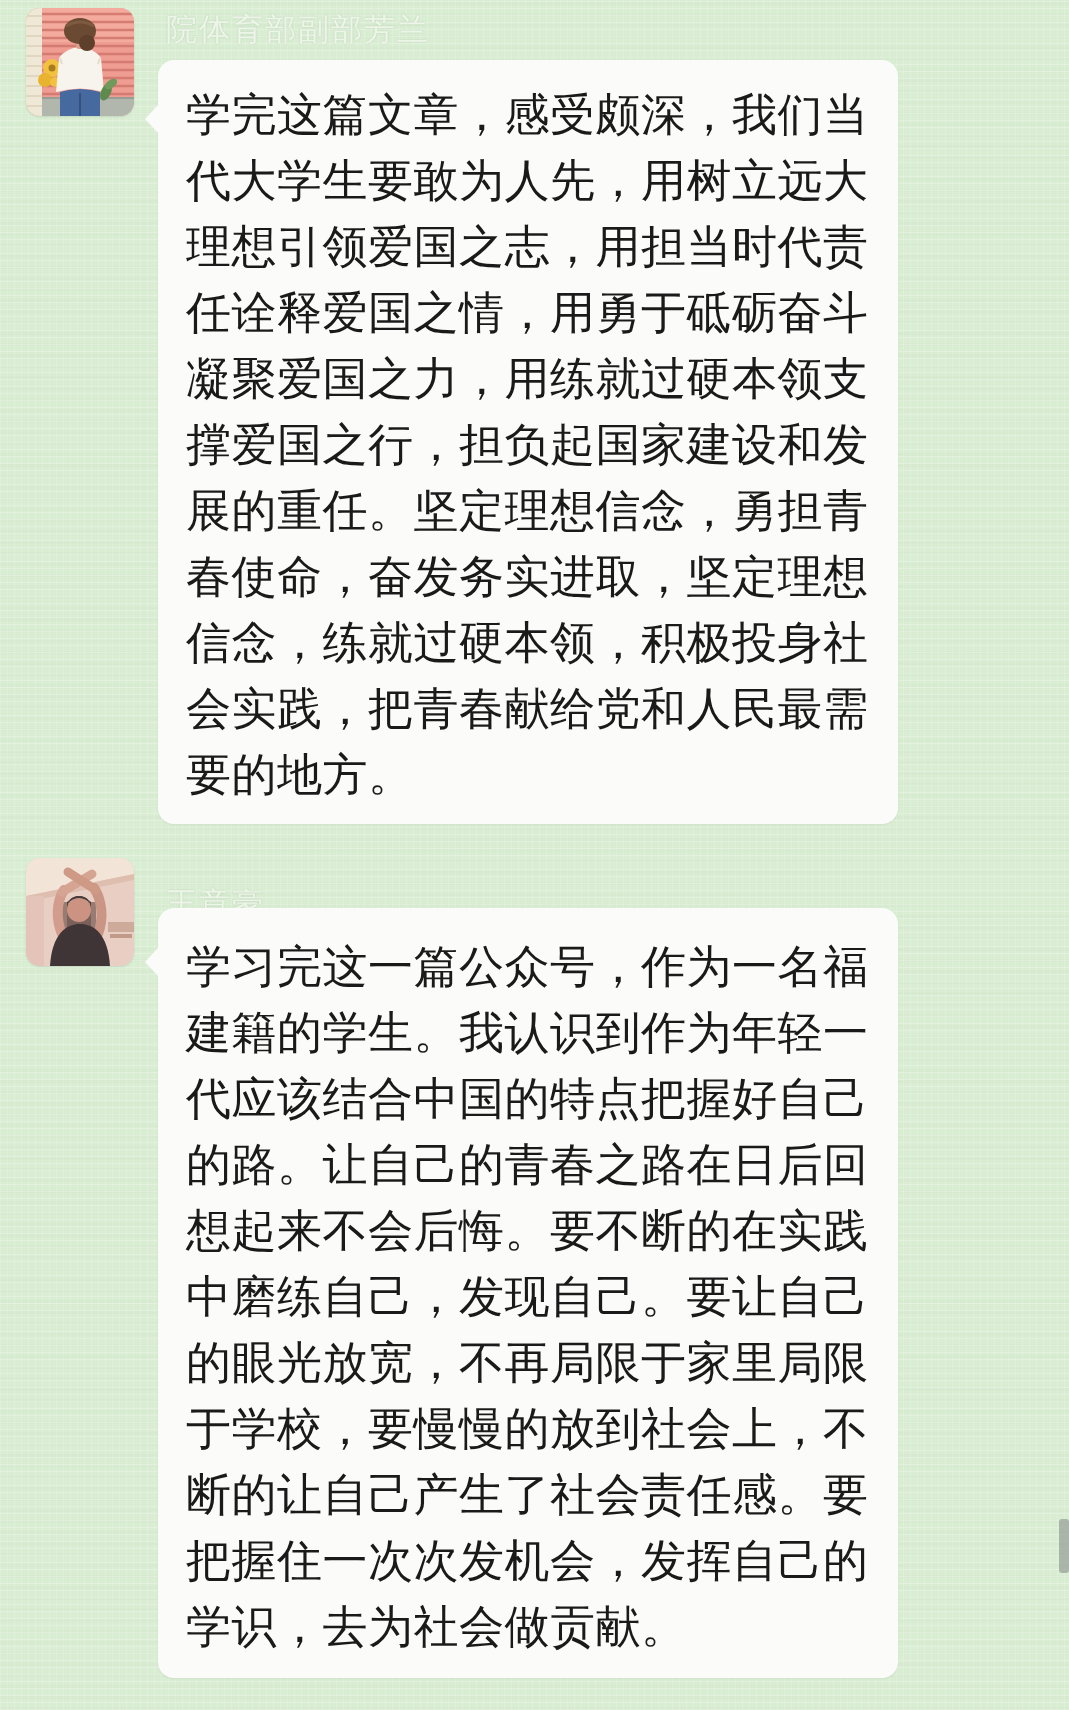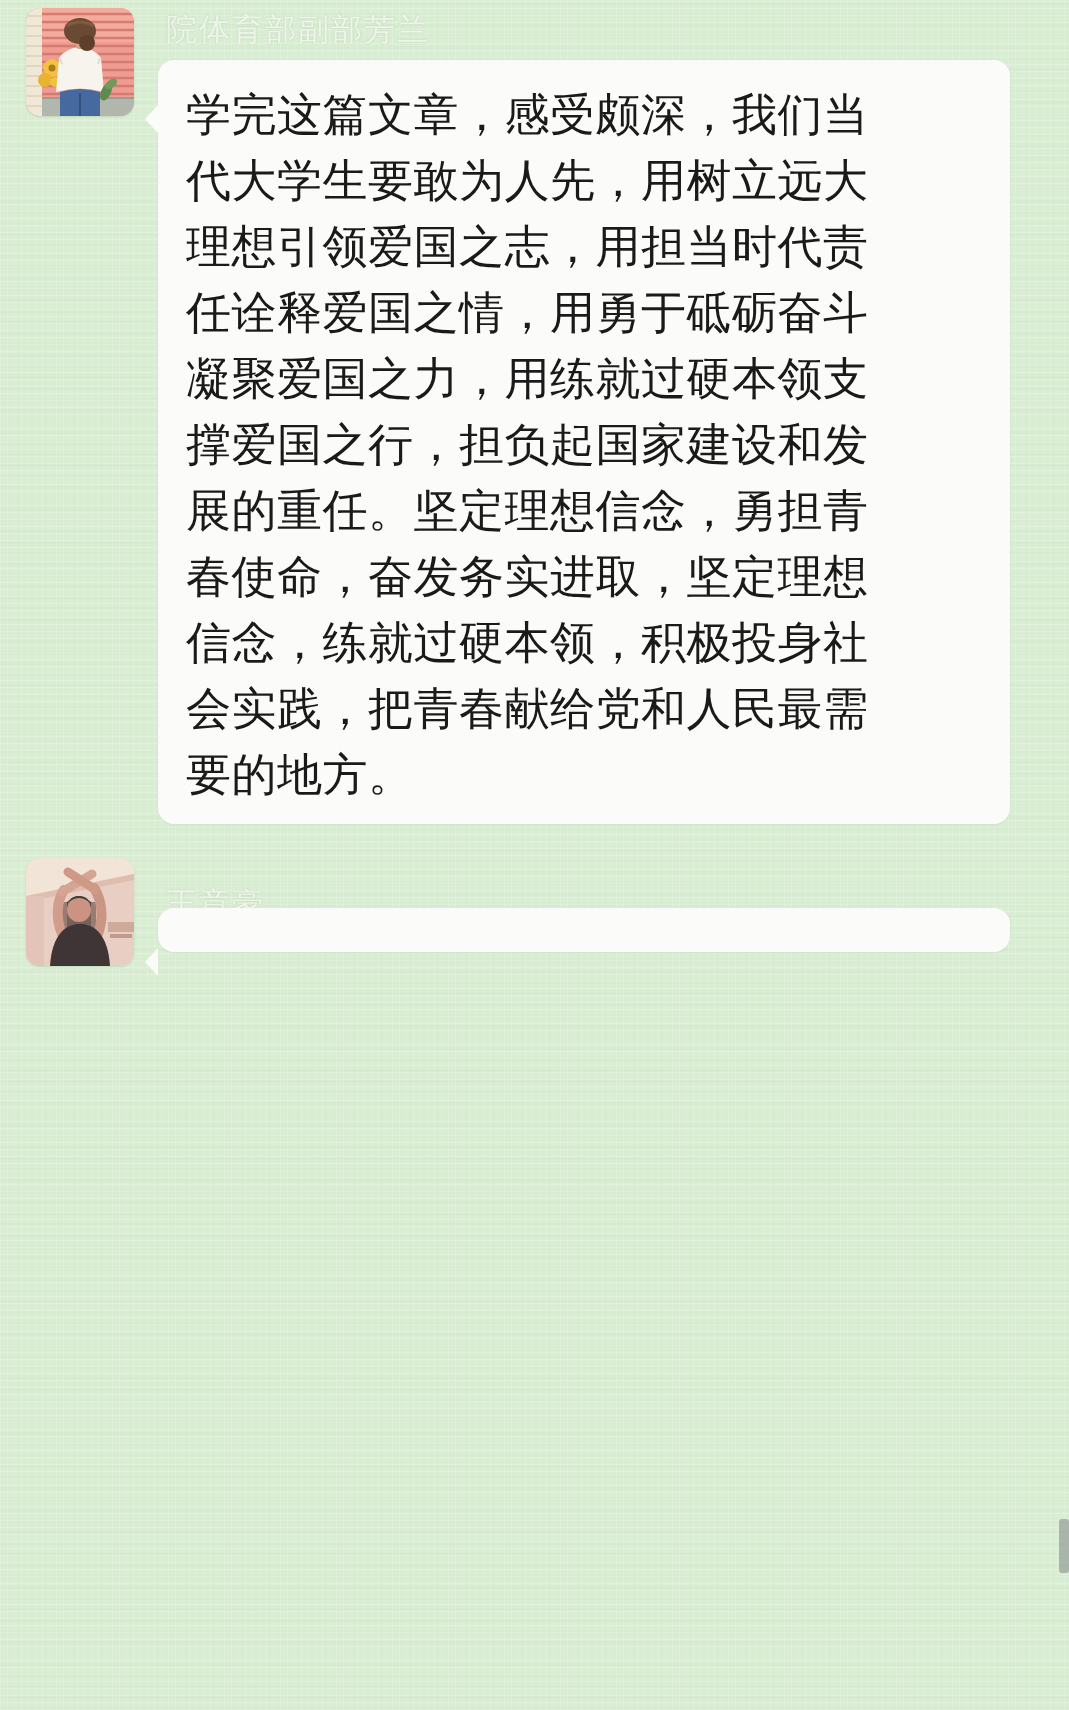--- a/index.html
+++ b/index.html
@@ -25,21 +25,21 @@
   .avatar-2{top:858px;}
   .sender-name{
     position:absolute;left:166px;
     font-size:31px;line-height:40px;letter-spacing:2px;
     color:#edf5e8;
     text-shadow:0 0 2px rgba(125,155,118,0.35);
   }
   .sender-name-1{top:10px;font-family:Liberation Serif, serif;}
   .sender-name-2{top:884px;}
   .bubble{
-    position:absolute;left:158px;width:852px;
+    position:absolute;left:158px;width:740px;
     background:#fbfbf9;border-radius:16px;
     box-shadow:0 1px 2px rgba(70,100,65,0.08);
   }
   .bubble-1{top:60px;padding:22px 28px 16px 28px;}
   .bubble-2{top:908px;padding:26px 28px 18px 28px;}
   .bubble-tail{
     position:absolute;left:-13px;width:0;height:0;
     border-top:14px solid transparent;
     border-bottom:14px solid transparent;
     border-right:13px solid #fbfbf9;
@@ -150,16 +150,27 @@
         <path d="M41,52 Q41,38 53,38 Q65,38 65,52 L65,46 Q53,34 41,46 Z" fill="#332b29"></path>
         <path d="M41,50 A12 12 0 0 1 65,50 L65,44 Q53,34 41,44 Z" fill="#332b29"></path>
         <path d="M24,108 C26,76 40,66 54,66 C68,66 82,76 84,108 Z" fill="#262124"></path>
       </g>
       <rect width="108" height="108" fill="#f6c9bd" opacity="0.12"></rect>
     </svg>
   </div>
   <div class="sender-name sender-name-2">王章豪</div>
   <div class="bubble bubble-2">
     <div class="bubble-tail"></div>
+    <div class="bubble-text">学习完这一篇公众号，作为一名福
+建籍的学生。我认识到作为年轻一
+代应该结合中国的特点把握好自己
+的路。让自己的青春之路在日后回
+想起来不会后悔。要不断的在实践
+中磨练自己，发现自己。要让自己
+的眼光放宽，不再局限于家里局限
+于学校，要慢慢的放到社会上，不
+断的让自己产生了社会责任感。要
+把握住一次次发机会，发挥自己的
+学识，去为社会做贡献。</div>
   </div>
 
   <div class="scrollbar-thumb"></div>
 </div>
 
 </body></html>

